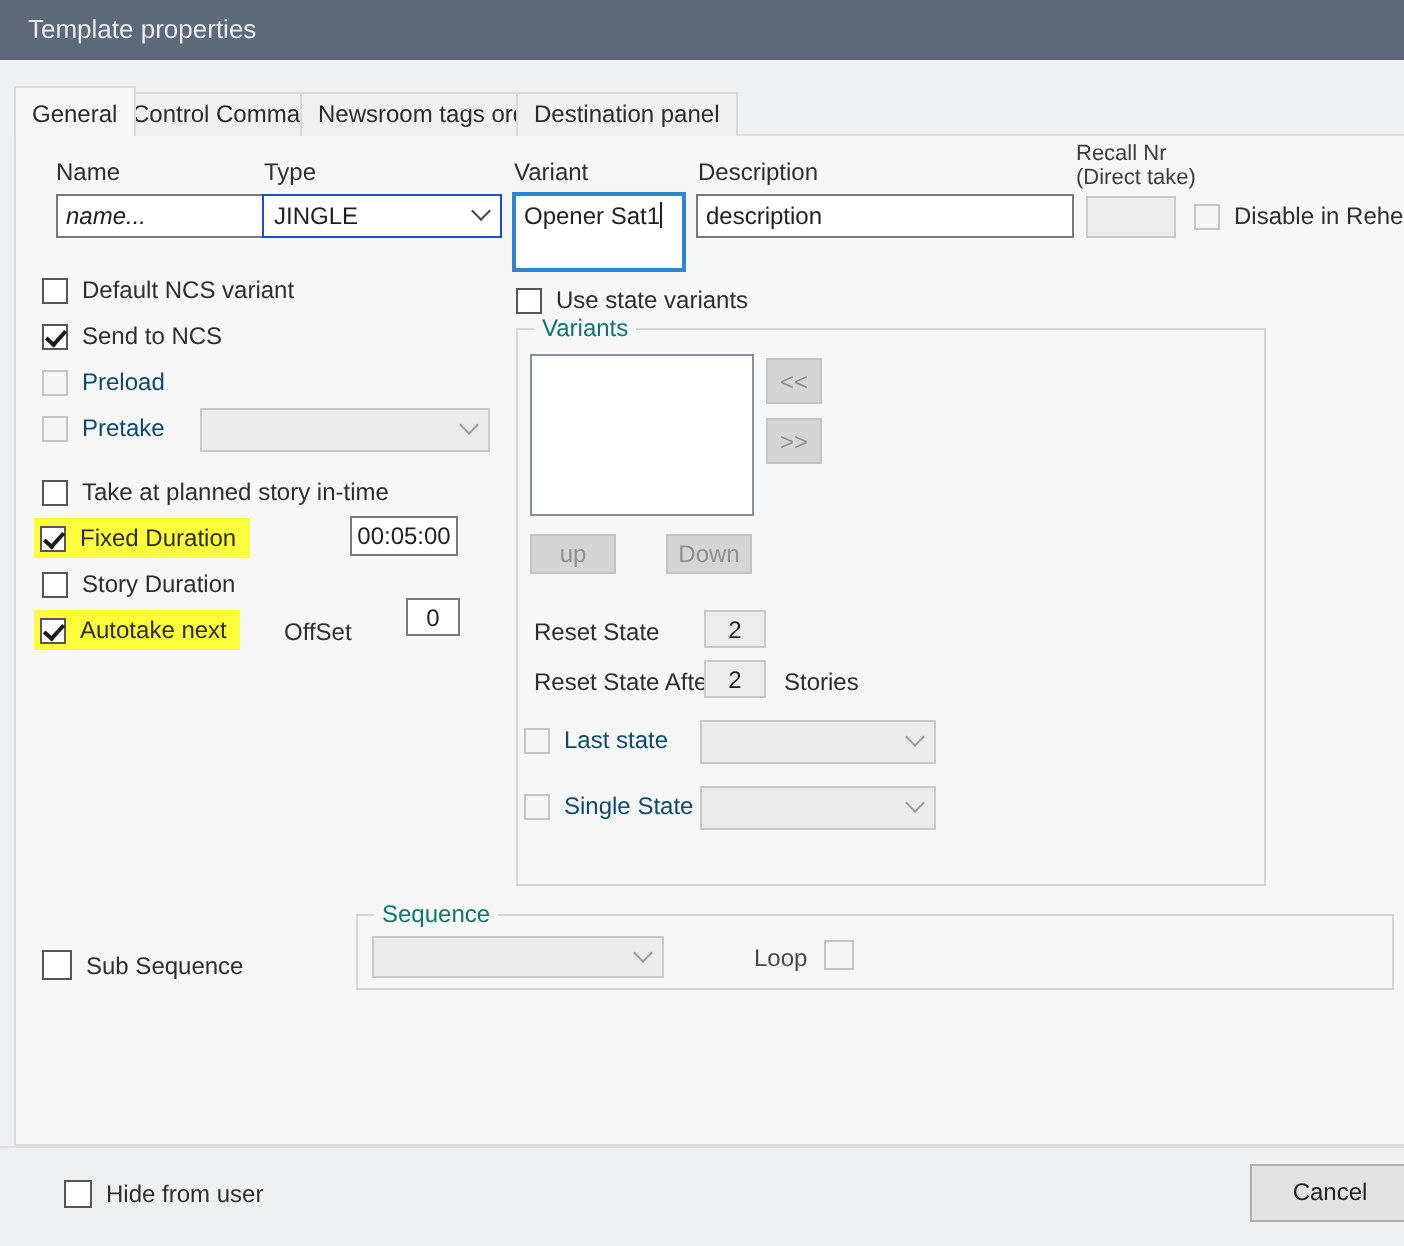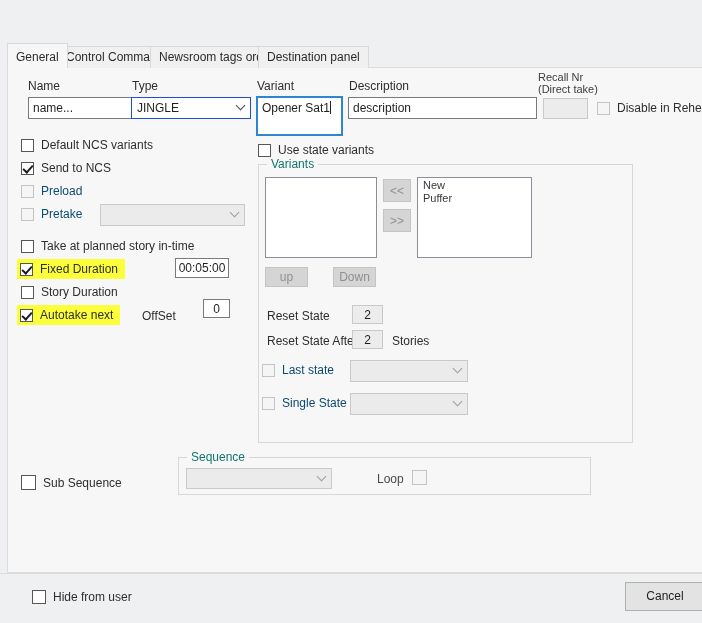--- a/index.html
+++ b/index.html
@@ -62,55 +62,58 @@
   .btn { position:absolute; z-index:7; background:#e3e3e3; border:1px solid #b0b0b0;
          font-size:12px; color:#222; text-align:center; line-height:26px; }
 
   .caret { display:inline-block; width:1px; height:13px; background:#222; vertical-align:-2px; }
 </style>
 </head>
 <body>
 
 <div class="dialog">
 
+  <div class="titlebar">
+    <span>Template properties</span>
+  </div>
 
   <div class="tab active" style="left:7px">General</div>
   <div class="tab" style="left:57px">Control Commands</div>
   <div class="tab" style="left:150px">Newsroom tags order</div>
   <div class="tab" style="left:258px">Destination panel</div>
 
   <div class="panel"></div>
 
   <span class="lbl abs z" style="left:28px;top:79px">Name</span>
   <span class="lbl abs z" style="left:132px;top:79px">Type</span>
   <span class="lbl abs z" style="left:257px;top:79px">Variant</span>
   <span class="lbl abs z" style="left:349px;top:79px">Description</span>
   <span class="lbl small abs z" style="left:538px;top:71px">
     <span>Recall Nr</span><br>
     <span>(Direct take)</span>
   </span>
 
-  <input class="input" style="left: 28px; top: 97px; width: 110px; height: 22px;" value="name...">
+  <input class="input" style="left: 28px; top: 97px; width: 110px; height: 22px; font-style: italic;" value="name...">
   <div class="combo" style="left:131px;top:97px;width:120px;height:22px">
     <span>JINGLE</span>
     <span class="chev"></span>
   </div>
   <div class="input focus" style="left:256px;top:96px;width:87px;height:40px;line-height:20px">
     <span>Opener Sat1</span><span class="caret"></span>
   </div>
   <input class="input" style="left: 348px; top: 97px; width: 189px; height: 22px;" value="description">
   <input class="input dis" style="left: 543px; top: 98px; width: 45px; height: 21px;" value="">
   <div class="cbrow" style="left:597px;top:101px">
     <span class="cb dis"></span>
     <span class="lbl">Disable in Rehe</span>
   </div>
 
   <div class="cbrow" style="left:21px;top:138px">
     <span class="cb"></span>
-    <span class="lbl">Default NCS variants</span>
+    <span class="lbl">Default NCS variant</span>
   </div>
   <div class="cbrow" style="left:21px;top:161px">
     <span class="cb checked"></span>
     <span class="lbl">Send to NCS</span>
   </div>
   <div class="cbrow" style="left:21px;top:184px">
     <span class="cb dis"></span>
     <span class="lbl dis">Preload</span>
   </div>
   <div class="cbrow" style="left:21px;top:207px">
@@ -149,24 +152,20 @@
     <span class="lbl">Use state variants</span>
   </div>
 
   <div class="group" style="left:258px;top:164px;width:375px;height:279px">
     <span class="legend">Variants</span>
   </div>
 
   <div class="listbox" style="left:265px;top:177px;width:112px;height:81px"></div>
   <div class="gbtn" style="left:383px;top:179px;width:28px;height:23px">&lt;&lt;</div>
   <div class="gbtn" style="left:383px;top:209px;width:28px;height:23px">&gt;&gt;</div>
-  <div class="listbox" style="left:417px;top:177px;width:115px;height:81px">
-    <div>New</div>
-    <div>Puffer</div>
-  </div>
   <div class="gbtn" style="left:265px;top:267px;width:43px;height:20px">up</div>
   <div class="gbtn" style="left:333px;top:267px;width:43px;height:20px">Down</div>
 
   <span class="lbl abs z" style="left:267px;top:309px">Reset State</span>
   <input class="input dis center" style="left: 352px; top: 305px; width: 31px; height: 19px;" value="2">
   <span class="lbl abs z" style="left:267px;top:334px">Reset State After</span>
   <input class="input dis center" style="left: 352px; top: 330px; width: 31px; height: 19px;" value="2">
   <span class="lbl abs z" style="left:392px;top:334px">Stories</span>
 
   <div class="cbrow" style="left:262px;top:363px">
@@ -183,21 +182,21 @@
   </div>
   <div class="combo dis" style="left:350px;top:393px;width:118px;height:22px">
     <span class="chev"></span>
   </div>
 
   <div class="cbrow" style="left:21px;top:475px">
     <span class="cb" style="width:15px;height:15px"></span>
     <span class="lbl">Sub Sequence</span>
   </div>
 
-  <div class="group" style="left:178px;top:457px;width:413px;height:38px">
+  <div class="group" style="left:178px;top:457px;width:519px;height:38px">
     <span class="legend">Sequence</span>
   </div>
   <div class="combo dis" style="left:186px;top:468px;width:146px;height:21px">
     <span></span>
     <span class="chev"></span>
   </div>
   <span class="lbl abs z" style="left:377px;top:472px;color:#4a4a4a">Loop</span>
   <span class="cb dis abs z" style="position:absolute;left:412px;top:470px;width:15px;height:15px"></span>
 
   <div class="footer"></div>

